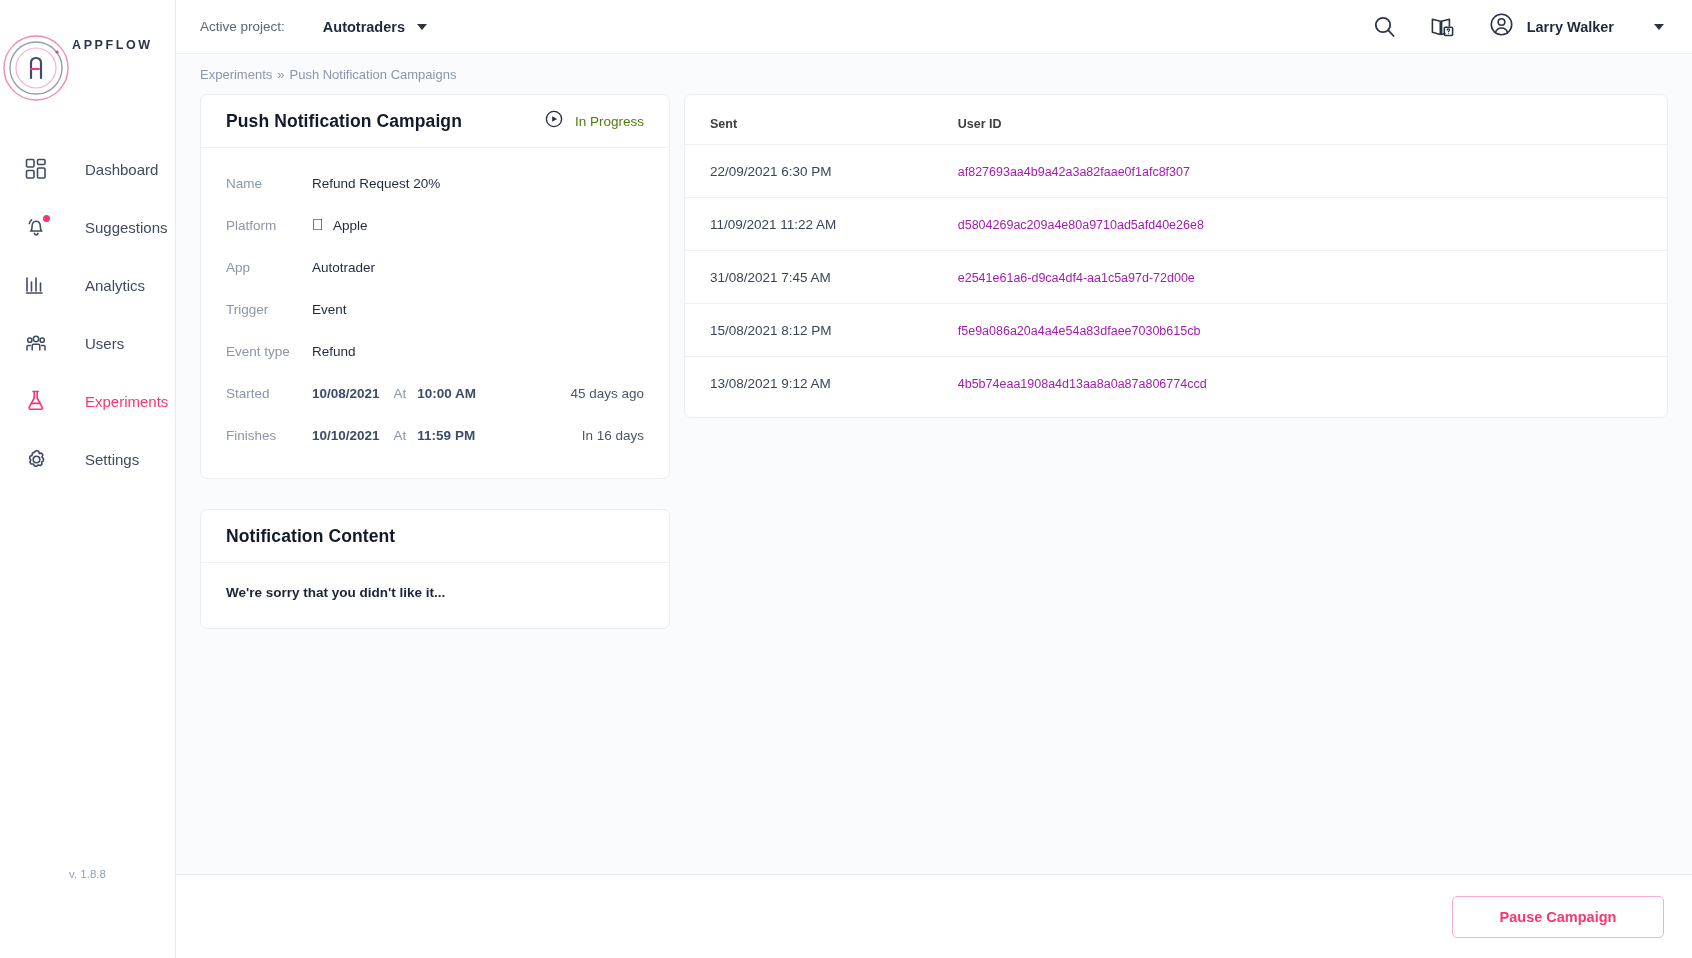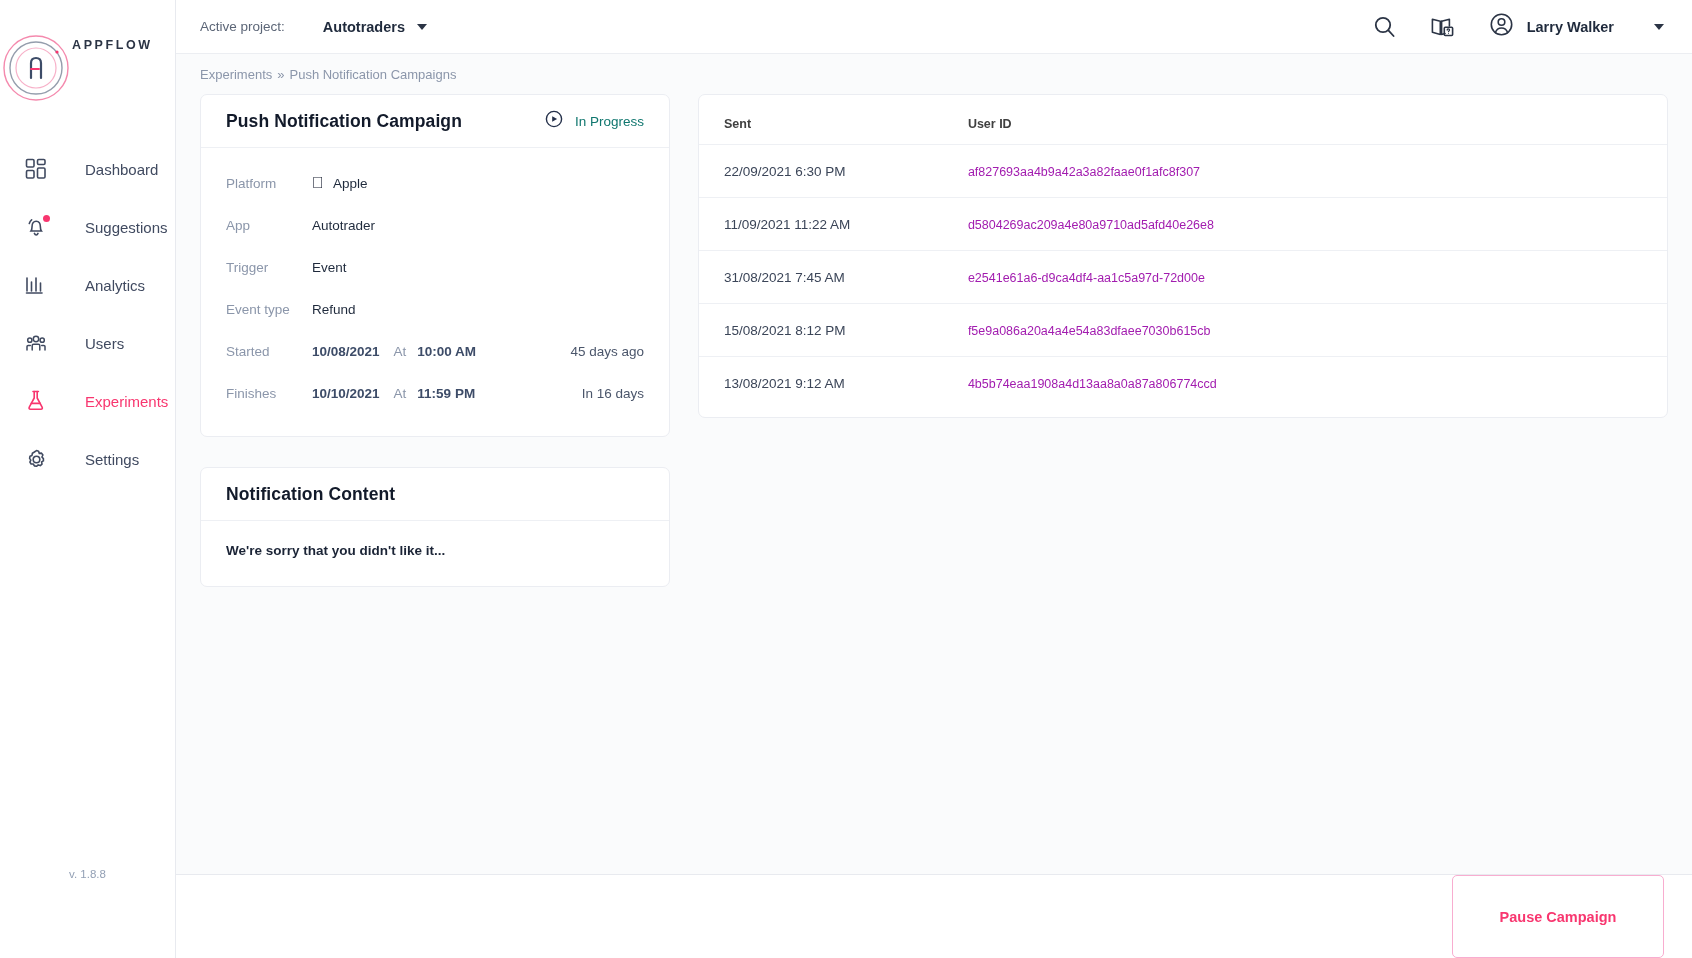--- a/index.html
+++ b/index.html
@@ -76,37 +76,37 @@
   }
   .breadcrumb .sep { margin: 0 5px; }
   .breadcrumb a { color: #8b96aa; text-decoration: none; cursor: pointer; }
 
   .content {
     flex: 1 1 auto; position: relative;
     background: #fafbfc;
     padding: 0 24px;
     overflow: hidden;
   }
-  .cols { display: flex; gap: 28px; }
+  .cols { display: flex; gap: 14px; }
   .col-left { width: 470px; flex: 0 0 470px; }
   .col-right { flex: 1 1 auto; min-width: 0; }
 
   .card {
     background: #ffffff;
     border: 1px solid #ebedf2;
     border-radius: 7px;
   }
   .card-head {
     height: 53px; display: flex; align-items: center;
     padding: 0 25px; border-bottom: 1px solid #eef0f4;
   }
   .card-title { font-size: 17.5px; font-weight: 700; color: #121a2a; letter-spacing: 0.1px;}
   .card-head-spacer { flex: 1 1 auto; }
   .status-chip { display: flex; align-items: center; }
-  .status-text { font-size: 13.5px; color: #0f766e; margin-left: 12px; }
+  .status-text { font-size: 13.5px; color: #4d7c0f; margin-left: 12px; }
 
   
   .card-body { padding: 14px 25px 22px 25px; }
   .drow { display: flex; align-items: center; height: 42px; font-size: 13.5px; }
   .dlabel { width: 86px; flex: 0 0 86px; color: #8b96aa; }
   .dvalue { color: #1f2a3c; display: flex; align-items: center; }
   .apple-glyph { font-size: 16px; line-height: 1; margin-right: 9px; color: #11182a; }
   .date-val { color: #3d4c68; font-weight: 700; }
   .at-word { color: #8b96aa; margin: 0 11px 0 14px; }
   .time-val { color: #3d4c68; font-weight: 700; }
@@ -134,21 +134,21 @@
     color: #a21caf; font-size: 12.5px; 
     cursor: pointer;
   }
   .tbl-wrap { padding-bottom: 8px; }
 
   
   .bottombar {
     height: 84px; flex: 0 0 84px;
     background: #ffffff;
     border-top: 1px solid #e8eaef;
-    display: flex; justify-content: flex-end;
+    display: flex; align-items: center; justify-content: flex-end;
     padding-right: 28px;
   }
   .btn-outline {
     border: 1px solid #f8add0; color: #f8366f; background: #fff;
     font-size: 14.5px; font-weight: 700;
     border-radius: 5px; padding: 12px 0; width: 212px; text-align: center;
     cursor: pointer; font-family: "Liberation Sans", sans-serif;
   }
 
   .sidebar-dot {
@@ -316,20 +316,24 @@
                     <circle cx="9" cy="9" r="7.6"></circle>
                     <path d="M7.2 6.2 L12.1 9 L7.2 11.8 Z" fill="#24304a" stroke="none"></path>
                   </svg>
                 </span>
                 <span class="status-text">In Progress</span>
               </span>
             </div>
 
             <div class="card-body">
 
+              <div class="drow">
+                <span class="dlabel">Name</span>
+                <span class="dvalue">Refund Request 20%</span>
+              </div>
 
               <div class="drow">
                 <span class="dlabel">Platform</span>
                 <span class="dvalue">
                   <span class="apple-glyph"></span>
                   <span>Apple</span>
                 </span>
               </div>
 
               <div class="drow">

